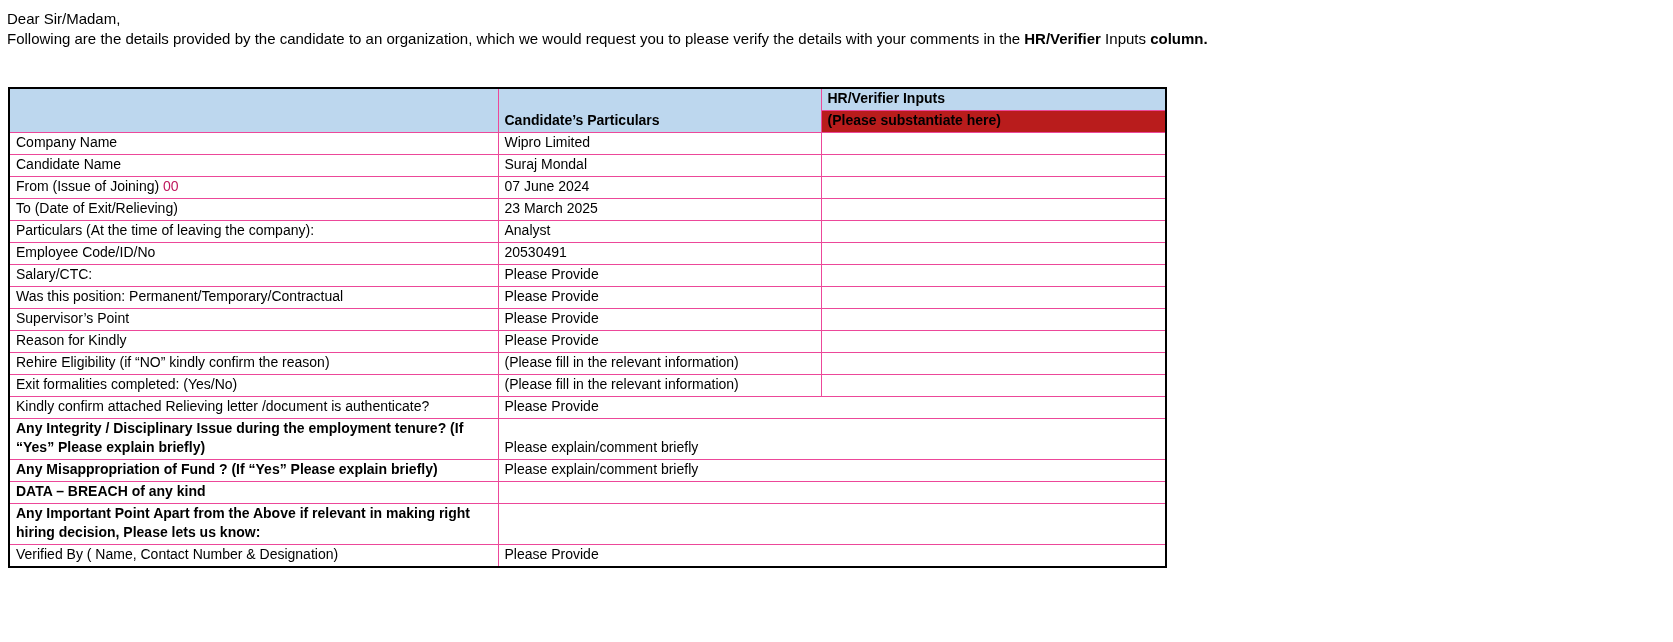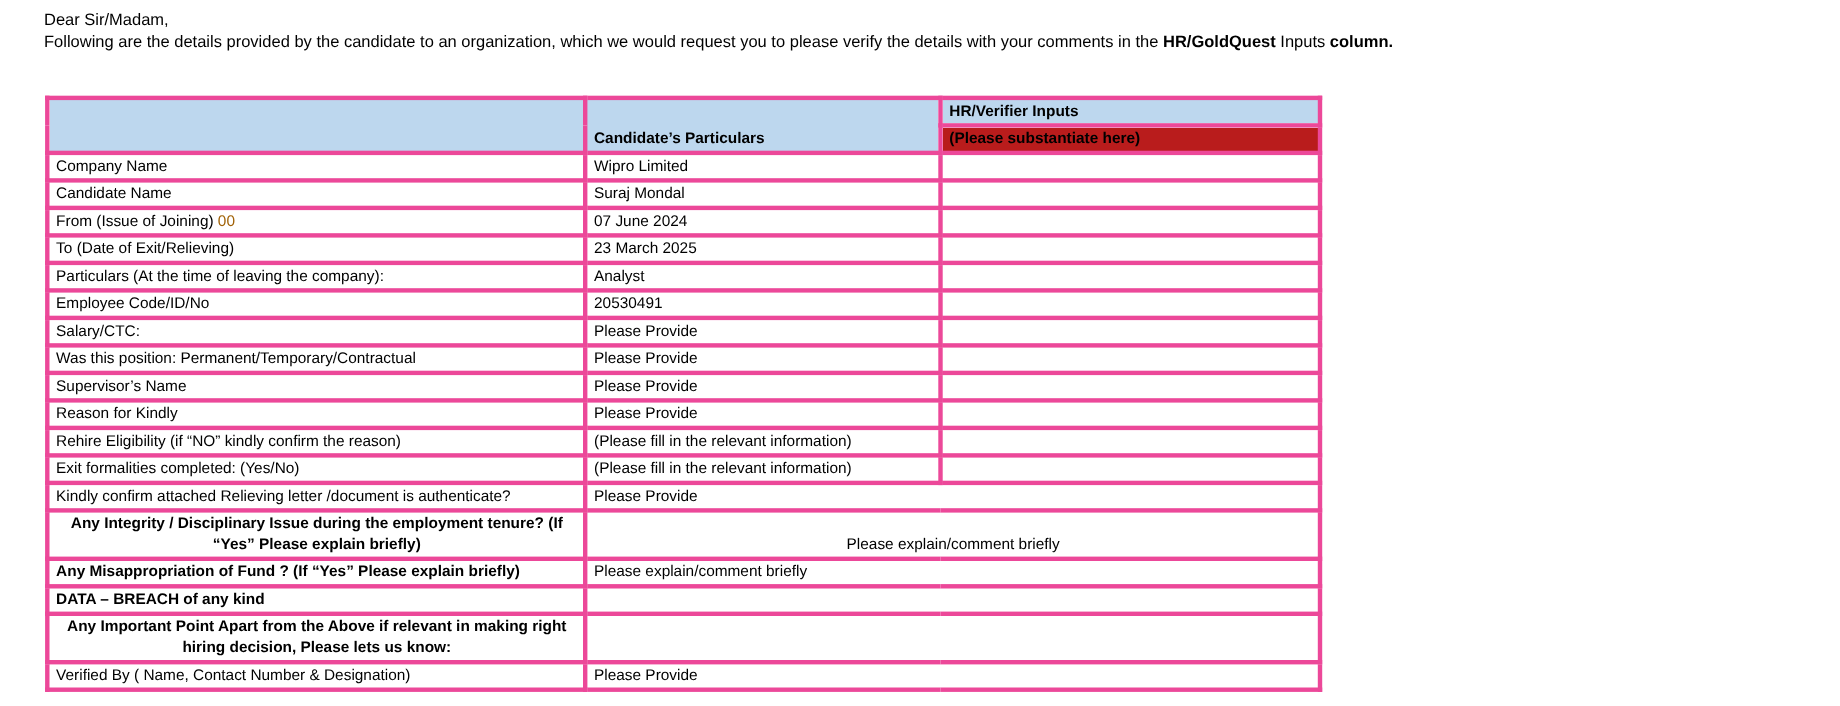--- a/index.html
+++ b/index.html
@@ -1,48 +1,48 @@
 <!DOCTYPE html>
 <html><head>
 <meta charset="utf-8">
 <style>
   * { box-sizing: border-box; }
   html, body { margin: 0; padding: 0; }
   body {
     width: 1673px; height: 642px; background: #ffffff; overflow: hidden;
     font-family: "Liberation Sans", sans-serif; color: #000;
   }
-  .page { position: relative; padding: 9px 0 0 7px; margin-left: 33px; }
+  .page { position: relative; padding: 9px 0 0 7px; }
   .intro { font-size: 15px; line-height: 20px; white-space: nowrap; }
   .intro b { font-weight: bold; }
   table.vtable {
     border-collapse: collapse; table-layout: fixed;
     width: 1157px; margin-left: 1px; margin-top: 38px;
     border: 2px solid #000;
   }
   table.vtable td {
-    border: 4px solid #ec4899; vertical-align: bottom;
+    border: 1px solid #ec4899; vertical-align: bottom;
     font-size: 14px; line-height: 19px;
     padding: 0 5px 2px 6px; overflow: hidden;
   }
   tr.hrow1 { height: 22px; }
   tr.hrow2 { height: 21px; }
   tr.single { height: 21px; }
-  tr.tall { height: 40px; text-align: center; }
+  tr.tall { height: 40px; }
   td.hdr { font-weight: bold; }
   td.bold { font-weight: bold; line-height: 20px; }
 </style>
 </head>
 <body>
 
 <div class="page">
 
   <div class="intro">
     <div class="line"><span>Dear Sir/Madam,</span></div>
-    <div class="line"><span>Following are the details provided by the candidate to an organization, which we would request you to please verify the details with your comments in the </span><b>HR/GoldQuest</b><span> Inputs </span><b>column.</b></div>
+    <div class="line"><span>Following are the details provided by the candidate to an organization, which we would request you to please verify the details with your comments in the </span><b>HR/Verifier</b><span> Inputs </span><b>column.</b></div>
   </div>
 
   <table class="vtable">
     <colgroup>
       <col style="width:489px">
       <col style="width:323px">
       <col style="width:345px">
     </colgroup>
     <tbody id="vbody">
       <tr class="hrow1">
@@ -57,21 +57,21 @@
           <td class=""><span>Company Name</span></td>
           <td><span>Wipro Limited</span></td>
           <td></td>
         </tr>
         <tr class="single">
           <td class=""><span>Candidate Name</span></td>
           <td><span>Suraj Mondal</span></td>
           <td></td>
         </tr>
         <tr class="single">
-          <td class=""><span>From (Issue of Joining)</span> <span style="color: #a16207;">00</span></td>
+          <td class=""><span>From (Issue of Joining)</span> <span style="color: #be185d;">00</span></td>
           <td><span>07 June 2024</span></td>
           <td></td>
         </tr>
         <tr class="single">
           <td class=""><span>To (Date of Exit/Relieving)</span></td>
           <td><span>23 March 2025</span></td>
           <td></td>
         </tr>
         <tr class="single">
           <td class=""><span>Particulars (At the time of leaving the company):</span></td>
@@ -87,21 +87,21 @@
           <td class=""><span>Salary/CTC:</span></td>
           <td><span>Please Provide</span></td>
           <td></td>
         </tr>
         <tr class="single">
           <td class=""><span>Was this position: Permanent/Temporary/Contractual</span></td>
           <td><span>Please Provide</span></td>
           <td></td>
         </tr>
         <tr class="single">
-          <td class=""><span>Supervisor’s Name</span></td>
+          <td class=""><span>Supervisor’s Point</span></td>
           <td><span>Please Provide</span></td>
           <td></td>
         </tr>
         <tr class="single">
           <td class=""><span>Reason for Kindly</span></td>
           <td><span>Please Provide</span></td>
           <td></td>
         </tr>
         <tr class="single">
           <td class=""><span>Rehire Eligibility (if “NO” kindly confirm the reason)</span></td>

